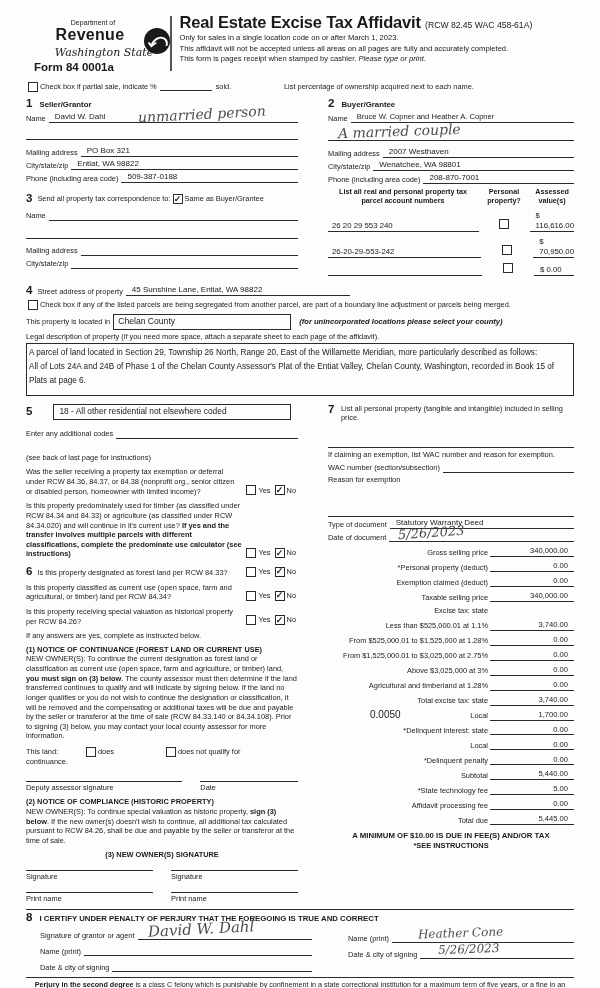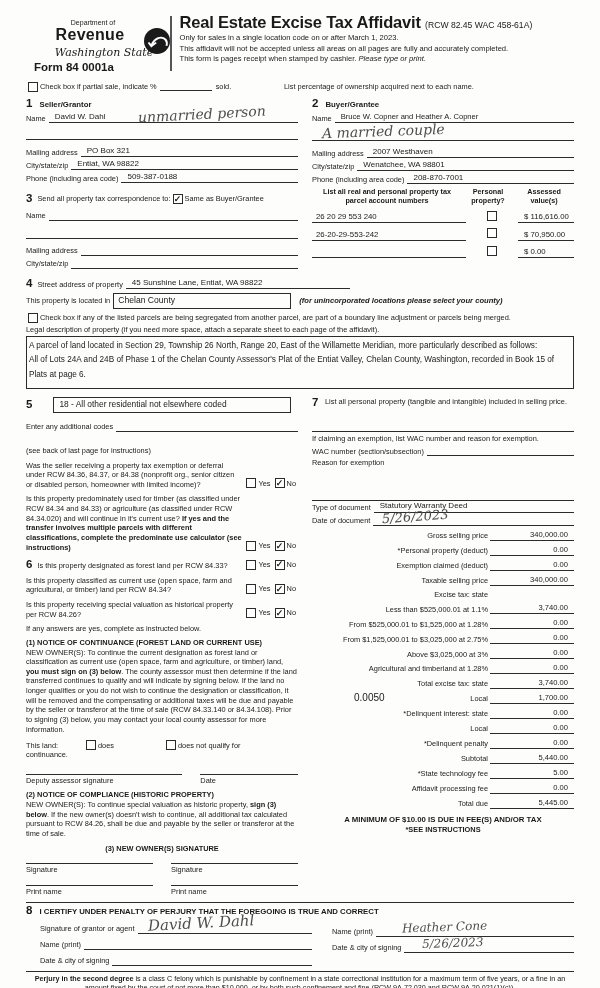--- a/index.html
+++ b/index.html
@@ -26,21 +26,21 @@
   .logo .formno{font-weight:bold;font-size:11.5px;text-align:left;padding-left:8px}
   .swirl{position:absolute;left:118px;top:14px;width:26px;height:26px;border-radius:50%;
          background:#1a1a1a;color:#fff;font-size:19px;font-weight:bold;display:flex;
          align-items:center;justify-content:center;font-style:italic}
   .hdiv{width:1.5px;background:#555;align-self:stretch;margin:2px 8px 4px 2px;flex:none}
   .titleblock{flex:1;padding-top:0}
   .title{font-weight:bold;font-size:16.5px;line-height:1.05;letter-spacing:-.2px}
   .rcw{font-weight:normal;font-size:8.6px;letter-spacing:0}
   .instr{font-size:7.6px;margin-top:2px;line-height:1.35}
   
-  .cols{display:flex;gap:14px}
+  .cols{display:flex;gap:30px}
   .colL{width:272px;flex:none}
   .colR{flex:1;min-width:0}
   
   .ptable{margin-top:4px}
   .phead{display:flex;text-align:center;font-weight:bold;font-size:7.2px;line-height:1.2;align-items:flex-end}
   .phead .c1{width:150px}.phead .c2{width:52px}.phead .c3{flex:1}
   .prow{display:flex;align-items:flex-end;margin-top:5px}
   .prow .c1{width:150px;border-bottom:1px solid #2b2b2b;font-size:7.8px;padding-left:4px;min-height:9px}
   .prow .c2{width:52px;text-align:center}
   .prow .c3{flex:1;border-bottom:1px solid #2b2b2b;font-size:7.8px;padding-left:6px;min-height:9px}
@@ -232,27 +232,27 @@
   <div style="margin-top:9px">
     <div class="row" style="margin-top:0">
       <span class="secnum">4</span>
       <span class="lbl">Street address of property</span>
       <span class="fill" style="max-width:250px">
           <span class="val" style="position:absolute;bottom:0">45 Sunshine Lane, Entiat, WA 98822</span>
         </span>
       <span style="flex:1"></span>
     </div>
     <div class="row" style="align-items:center;margin-top:4px">
+      <span class="cb"></span>
+      <span>Check box if any of the listed parcels are being segregated from another parcel, are part of a boundary line adjustment or parcels being merged.</span>
+    </div>
+    <div class="row" style="align-items:center;margin-top:4px">
       <span class="lbl">This property is located in</span>
       <span class="countybox">Chelan County</span>
       <span class="b i" style="padding-left:8px;font-size:7.6px">(for unincorporated locations please select your county)</span>
-    </div>
-    <div class="row" style="align-items:center;margin-top:4px">
-      <span class="cb"></span>
-      <span>Check box if any of the listed parcels are being segregated from another parcel, are part of a boundary line adjustment or parcels being merged.</span>
     </div>
     <div style="margin-top:2px">Legal description of property (if you need more space, attach a separate sheet to each page of the affidavit).</div>
     <div class="legalbox">
       <div>A parcel of land located in Section 29, Township 26 North, Range 20, East of the  Willamette Meridian, more particularly described as follows:</div>
       <div>All of Lots 24A and 24B of Phase 1 of the Chelan County Assessor's Plat of the Entiat Valley, Chelan County, Washington, recorded in Book 15 of</div>
       <div>Plats at page 6.</div>
     </div>
   </div>
 
   <div class="cols" style="margin-top:8px">

